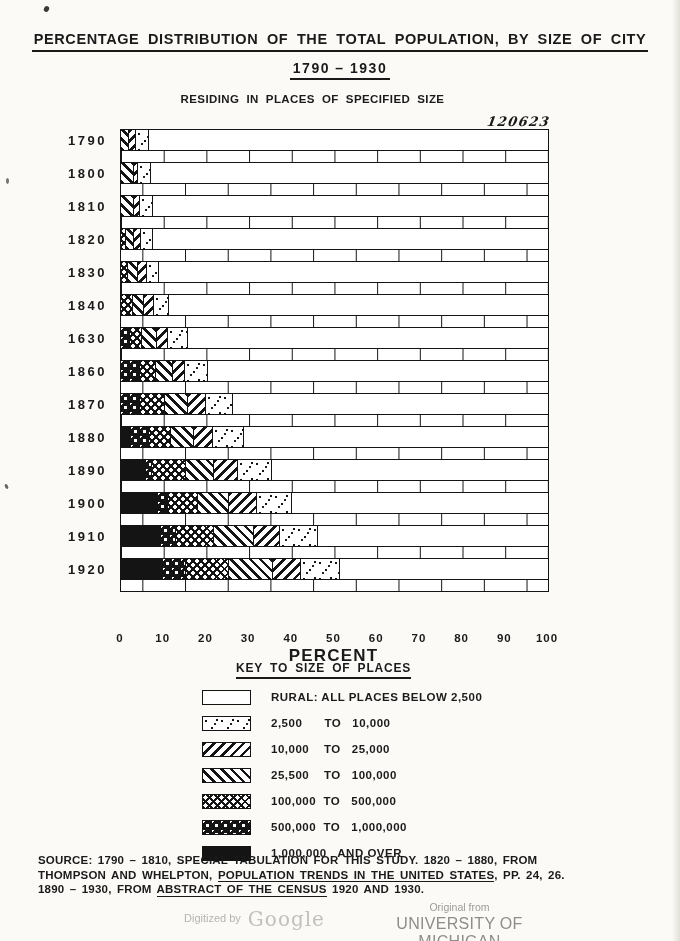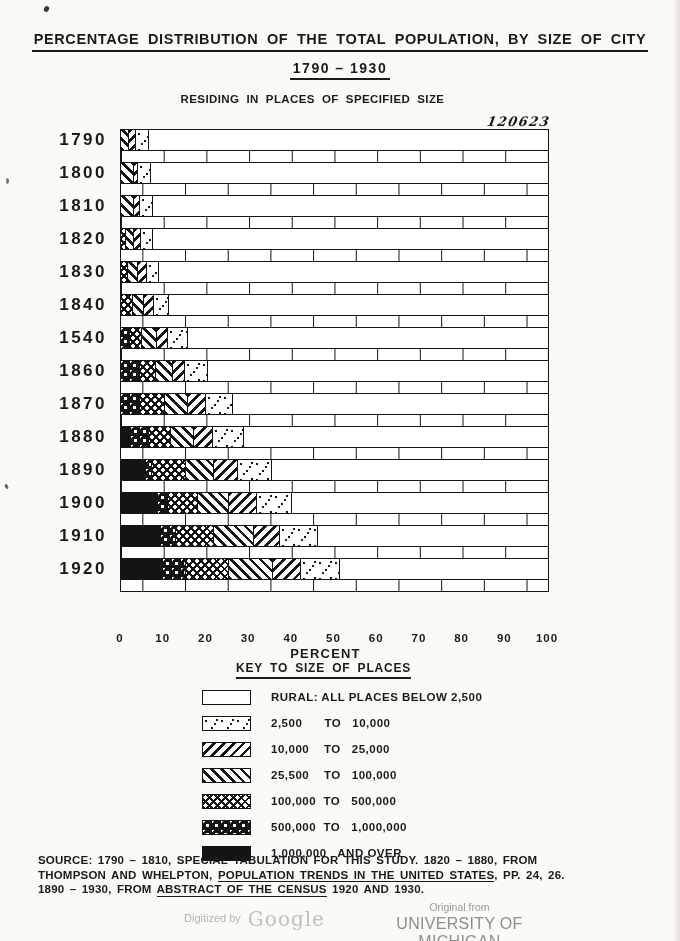--- a/index.html
+++ b/index.html
@@ -20,41 +20,41 @@
   .handwritten{position:absolute;left:487px;top:114px;font-family:"DejaVu Serif",serif;font-style:italic;font-weight:600;font-size:13px;letter-spacing:1.5px;transform:skewX(-10deg);border-bottom:1.4px solid #1a1a1a;padding-bottom:1px;}
 
   
   .plot{position:absolute;left:120px;top:129px;width:427px;border:1.5px solid #141414;background:#fff;}
   .bar-row{position:relative;display:flex;height:20px;background:#fff;}
   .bar-row + .bar-row, .brick-row + .bar-row, .bar-row + .brick-row{border-top:1.4px solid #141414;}
   .brick-row{height:11px;background-color:#fff;background-image:linear-gradient(90deg,#141414 0 1.4px,rgba(0,0,0,0) 1.4px);background-size:42.7px 100%;}
   .brick-row.off{background-position-x:21.35px;}
   .seg{height:100%;border-right:1.3px solid #141414;box-sizing:border-box;}
   .seg:last-child{border-right:none;}
-  .year-label{position:absolute;right:calc(100% + 14px);top:50%;transform:translateY(-50%);font-size:17px;font-weight:bold;letter-spacing:2.5px;white-space:nowrap;}
+  .year-label{position:absolute;right:calc(100% + 14px);top:50%;transform:translateY(-50%);font-size:13px;font-weight:bold;letter-spacing:2.5px;white-space:nowrap;}
 
   
   .p-solid{background:#141414;}
   .p-bdiag{background-color:#141414;background-image:radial-gradient(circle 2px at 4.5px 4.5px,#fff 96%,rgba(0,0,0,0)),radial-gradient(circle 2px at 0px 0px,#fff 96%,rgba(0,0,0,0));background-size:9px 9px;}
   .p-cross{background-color:#fff;background-image:repeating-linear-gradient(45deg,#141414 0 1.7px,rgba(0,0,0,0) 1.7px 5.6px),repeating-linear-gradient(135deg,#141414 0 1.7px,rgba(0,0,0,0) 1.7px 5.6px);}
   .p-bs{background-color:#fff;background-image:repeating-linear-gradient(45deg,#141414 0 2.4px,rgba(0,0,0,0) 2.4px 7px);}
   .p-fs{background-color:#fff;background-image:repeating-linear-gradient(135deg,#141414 0 2.4px,rgba(0,0,0,0) 2.4px 7px);}
   .p-stip{background-color:#fff;background-image:
     radial-gradient(circle 1.3px at 3px 4px,#141414 97%,rgba(0,0,0,0)),
     radial-gradient(circle 1px at 9px 11px,#141414 97%,rgba(0,0,0,0)),
     radial-gradient(circle .9px at 14px 3px,#141414 97%,rgba(0,0,0,0)),
     radial-gradient(circle 1.1px at 6px 14px,#222 97%,rgba(0,0,0,0)),
     radial-gradient(circle .8px at 12px 7px,#222 97%,rgba(0,0,0,0));
     background-size:16px 16px;}
   .p-white{background:#fff;}
 
   
   .xaxis{position:absolute;left:120px;top:632px;width:427px;height:14px;}
   .xaxis .tick{position:absolute;transform:translateX(-50%);font-size:11.5px;font-weight:bold;letter-spacing:1px;}
-  .xlabel{position:absolute;left:112px;top:646px;width:427px;text-align:center;font-size:13px;font-weight:bold;letter-spacing:1.2px;}
+  .xlabel{position:absolute;left:120px;top:646px;width:427px;text-align:center;font-size:17px;font-weight:bold;letter-spacing:1.2px;}
 
   
   .legend{position:absolute;left:202px;top:658px;}
   .legend-title{display:inline-block;margin-left:34px;font-size:12px;font-weight:bold;letter-spacing:.8px;word-spacing:3px;border-bottom:2px solid #1a1a1a;padding-bottom:2px;}
   .legend-row{display:flex;align-items:center;height:16px;margin-top:10px;}
   .swatch{width:47px;height:13px;border:1.6px solid #141414;margin-right:20px;flex:0 0 auto;}
   .legend-label{font-size:11.5px;font-weight:bold;letter-spacing:.5px;white-space:pre;}
 
   
   .source{position:absolute;left:38px;top:853px;width:608px;font-size:11.5px;font-weight:bold;letter-spacing:.2px;word-spacing:2px;line-height:14.5px;}
@@ -129,21 +129,21 @@
       <div class="bar-row">
         <div class="year-label">1840</div>
         <div class="seg p-cross" style="width: 2.7%;"></div>
         <div class="seg p-bs" style="width: 2.6%;"></div>
         <div class="seg p-fs" style="width: 2.5%;"></div>
         <div class="seg p-stip" style="width: 3.5%;"></div>
         <div class="seg p-white" style="flex: 1 1 auto;"></div>
       </div>
       <div class="brick-row off"></div>
       <div class="bar-row">
-        <div class="year-label">1540</div>
+        <div class="year-label">1630</div>
         <div class="seg p-bdiag" style="width: 2.2%;"></div>
         <div class="seg p-cross" style="width: 2.8%;"></div>
         <div class="seg p-bs" style="width: 3.5%;"></div>
         <div class="seg p-fs" style="width: 2.6%;"></div>
         <div class="seg p-stip" style="width: 4.7%;"></div>
         <div class="seg p-white" style="flex: 1 1 auto;"></div>
       </div>
       <div class="brick-row"></div>
       <div class="bar-row">
         <div class="year-label">1860</div>

